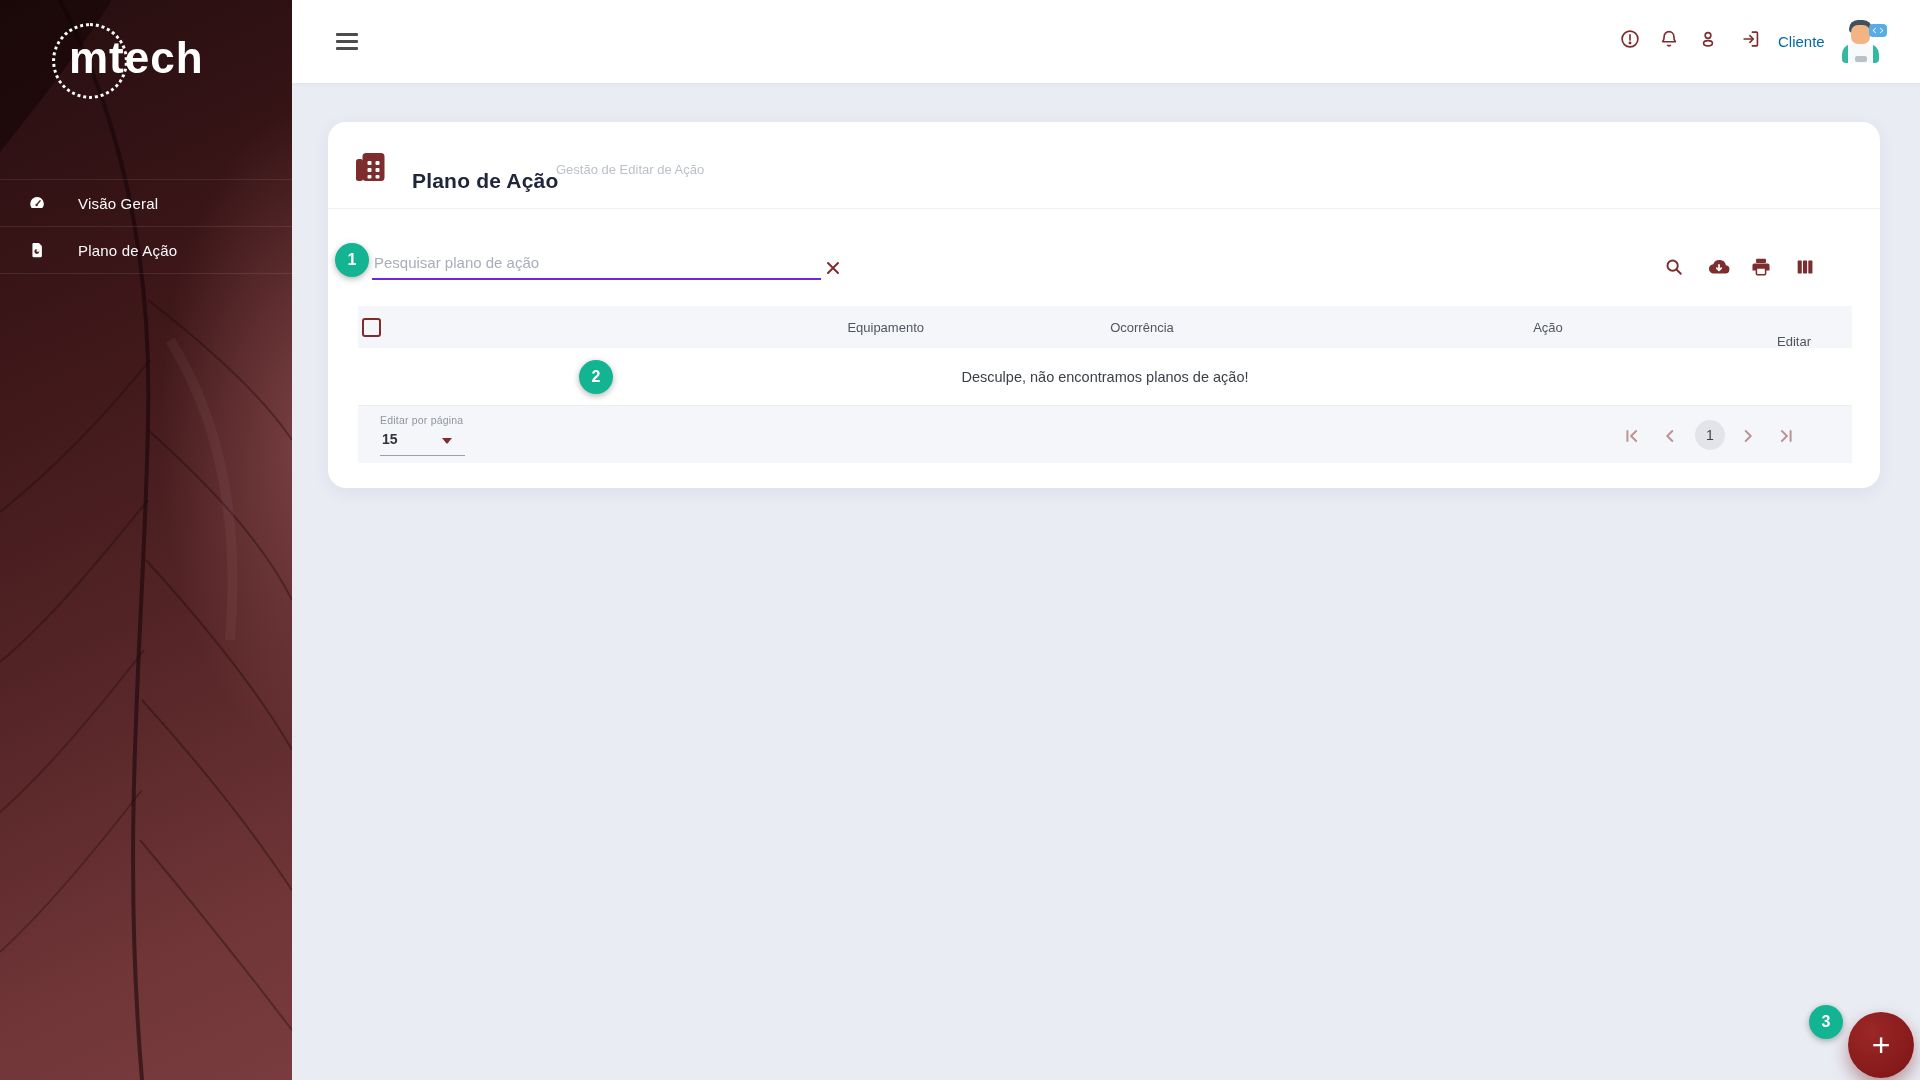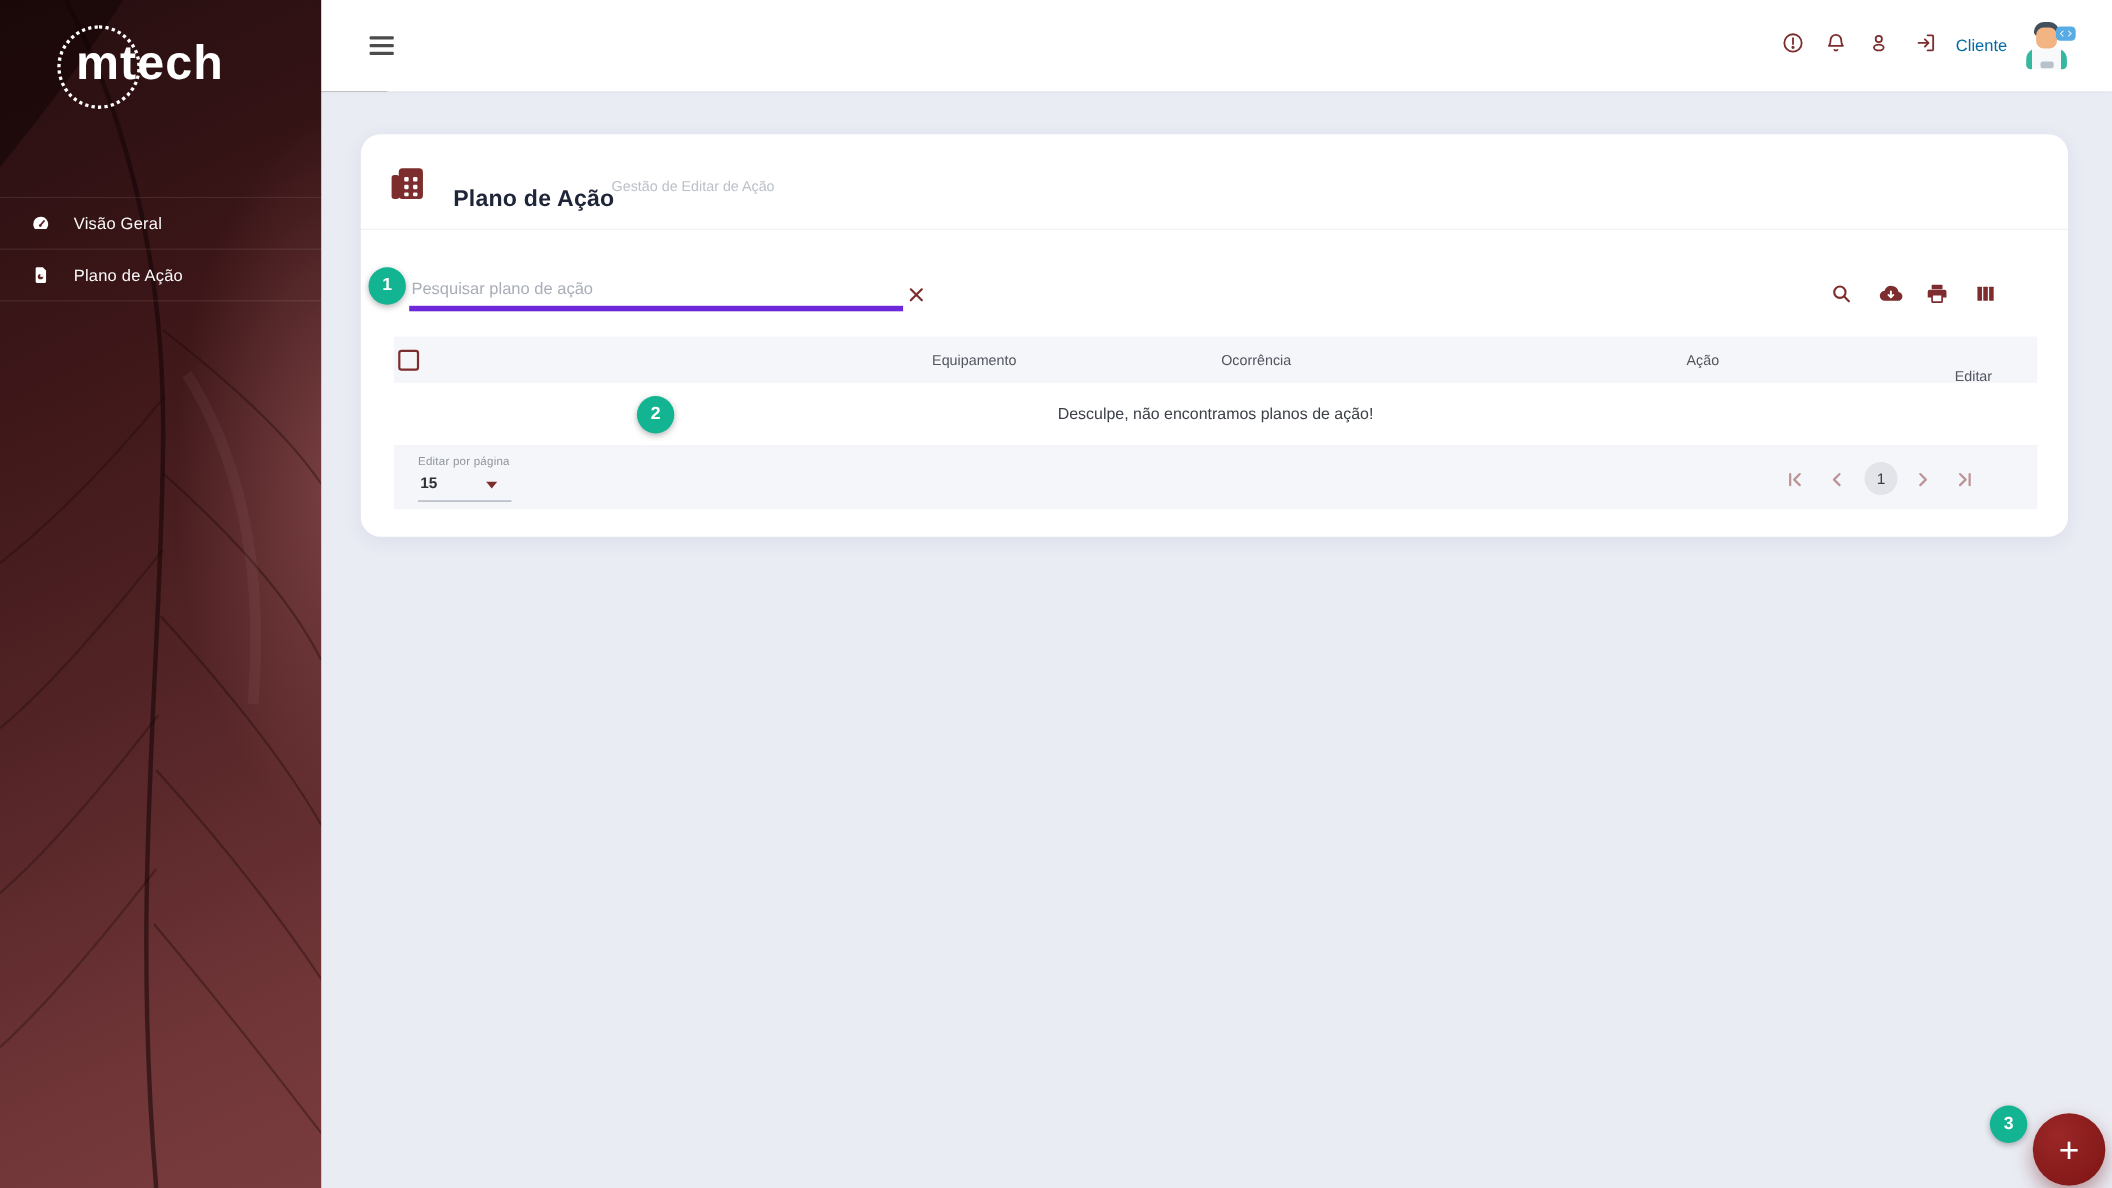--- a/index.html
+++ b/index.html
@@ -15,21 +15,21 @@
   .logo{position:absolute;left:52px;top:18px;width:210px;height:80px;}
   .logo-ring{position:absolute;left:0;top:5px;width:70px;height:70px;border:3px dotted #ffffff;border-radius:50%;}
   .logo-text{position:absolute;left:17px;top:50%;transform:translateY(-50%);
     font-size:44px;font-weight:600;color:#fff;letter-spacing:1px;line-height:1;}
   .system-select{position:absolute;left:25px;top:118px;width:238px;height:42px;background:#fff;border-radius:7px;
     box-sizing:border-box;display:flex;align-items:center;padding:0 14px;font-size:14px;color:#63686f;
     box-shadow:0 1px 3px rgba(0,0,0,.25);cursor:pointer;}
   .system-select .vline{position:absolute;right:40px;top:10px;width:1px;height:22px;background:#d9dbdf;}
   .system-select .chev{position:absolute;right:12px;top:13px;}
   .menu{position:absolute;left:0;top:179px;width:292px;border-top:1px solid rgba(255,255,255,.09);}
-  .menu-item{height:46px;display:flex;align-items:center;padding-left:28px;gap:21px;
+  .menu-item{height:46px;display:flex;align-items:center;padding-left:28px;gap:32px;
     border-bottom:1px solid rgba(255,255,255,.09);color:#fbfafa;font-size:15px;letter-spacing:.2px;cursor:pointer;}
   .menu-item .mi{width:18px;height:18px;flex:0 0 18px;}
 
   
   .topbar{position:absolute;left:292px;top:0;width:1628px;height:83px;background:#fff;
     box-shadow:0 1px 3px rgba(40,40,60,.06);z-index:3;}
   .hamburger{position:absolute;left:44px;top:33px;width:22px;height:17px;cursor:pointer;}
   .hamburger span{display:block;width:22px;height:2.6px;background:#4c4c4c;margin-bottom:4.4px;border-radius:1px;}
   .tb-icon{position:absolute;top:28px;width:22px;height:22px;cursor:pointer;}
   .user-label{position:absolute;left:1486px;top:0;height:83px;line-height:83px;font-size:15px;color:#0369a1;}
@@ -50,21 +50,21 @@
   .card-icon{position:absolute;left:24px;top:25px;width:40px;height:40px;}
   .page-title{position:absolute;left:84px;top:33px;font-size:21px;font-weight:bold;color:#20263a;letter-spacing:.2px;}
   .page-subtitle{position:absolute;left:228px;top:40px;font-size:13px;color:#bcc0c9;}
   .card-divider{position:absolute;left:0;top:86px;width:1552px;height:1px;background:#f0f1f5;}
 
   .ann-badge{position:absolute;width:34px;height:34px;border-radius:50%;background:#13b491;color:#fff;
     font-size:16px;font-weight:bold;display:flex;align-items:center;justify-content:center;
     box-shadow:0 2px 6px rgba(0,0,0,.3);z-index:6;}
 
   .search-input{position:absolute;left:44px;top:124px;width:445px;height:30px;border:none;outline:none;
-    border-bottom:5px solid #6d28d9;background:transparent;font-size:15px;color:#333;
+    border-bottom:2px solid #6d28d9;background:transparent;font-size:15px;color:#333;
     font-family:"Liberation Sans",sans-serif;}
   .search-input::placeholder{color:#a8adb7;}
   .clear-x{position:absolute;left:495px;top:136px;width:20px;height:20px;cursor:pointer;}
   .tool-icon{position:absolute;top:134px;width:22px;height:22px;cursor:pointer;}
 
   .table{position:absolute;left:30px;top:184px;width:1494px;}
   .thead{display:flex;height:42px;background:#f5f6fa;align-items:center;font-size:13px;color:#50555e;}
   .col-check{width:60px;box-sizing:border-box;padding-left:4px;display:flex;align-items:center;}
   .checkbox{width:15px;height:15px;border:2px solid #7d2d2d;border-radius:3px;background:transparent;cursor:pointer;}
   .col-equip{width:506px;text-align:right;}

